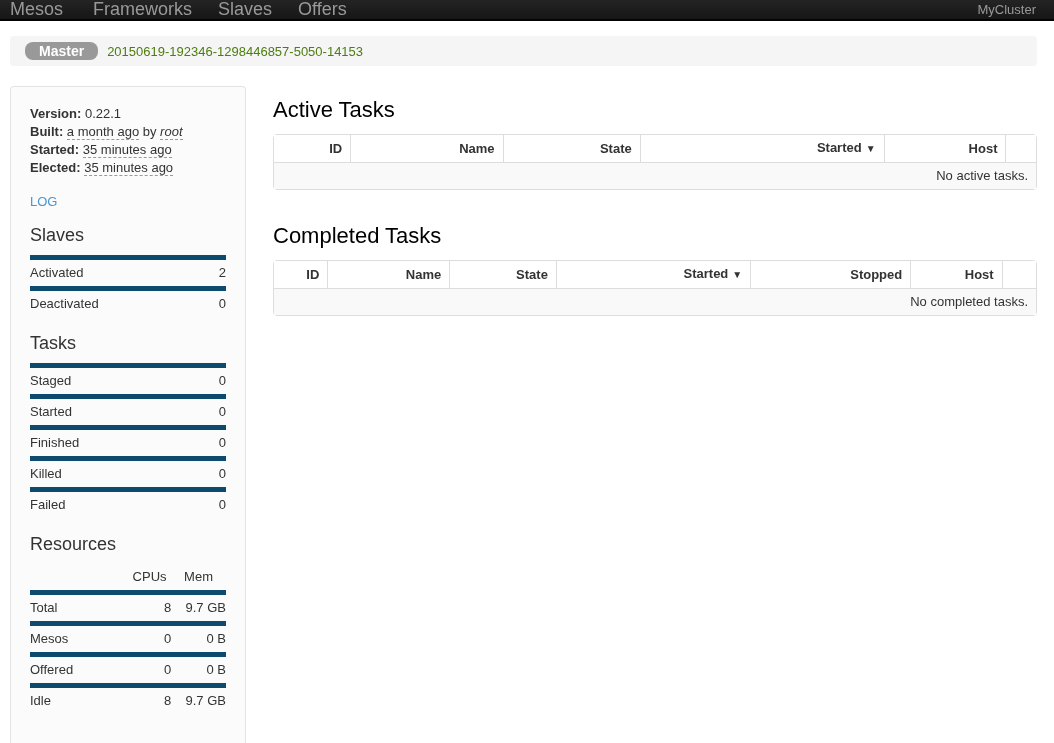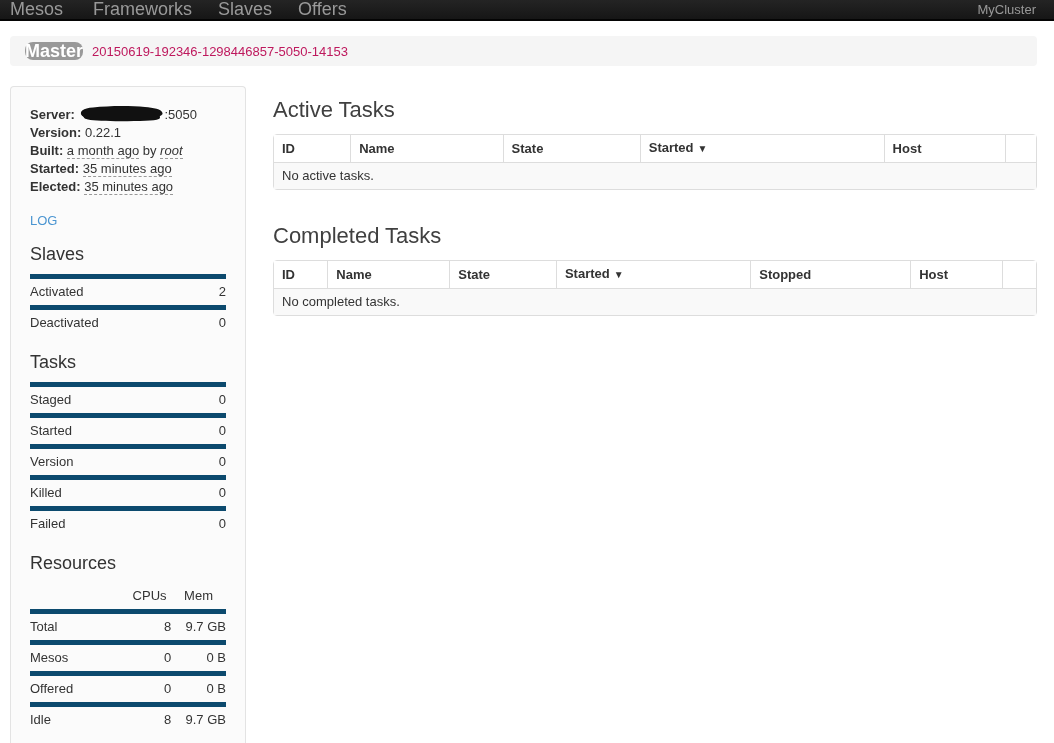--- a/index.html
+++ b/index.html
@@ -19,24 +19,24 @@
   .brand { color:#999; font-size:18px; margin-right:30px; text-decoration:none; cursor:pointer; }
   .nav-item { color:#999; font-size:18px; margin-right:26px; text-decoration:none; cursor:pointer; }
   .nav-right { margin-left:auto; color:#999; font-size:13px; }
 
   
   .crumb-bar {
     margin:15px 17px 0 10px; height:30px; background:#f5f5f5;
     border-radius:4px; display:flex; align-items:center; padding:0 15px;
   }
   .badge {
-    background:#999; color:#fff; font-size:18px; font-weight:bold;
-    padding:2px 0; border-radius:8px; margin-right:9px; line-height:14px;
-  }
-  .crumb-id { color:#be185d; font-size:13px; }
+    background:#999; color:#fff; font-size:14px; font-weight:bold;
+    padding:2px 14px; border-radius:8px; margin-right:9px; line-height:14px;
+  }
+  .crumb-id { color:#4d7c0f; font-size:13px; }
 
   
   .content { display:flex; align-items:flex-start; margin:20px 17px 0 10px; }
   .sidebar {
     width:236px; flex-shrink:0; min-height:700px;
     background:#fbfbfb; border:1px solid #e3e3e3;
     border-radius:4px 4px 0 0; border-bottom:none;
     padding:18px 19px;
   }
   .main { flex:1; margin-left:27px; min-width:0; }
@@ -49,27 +49,27 @@
   .redacted-svg { vertical-align:-3px; margin:0 1px; }
   .log-link { display:inline-block; margin-top:17px; color:#4a95d1; text-decoration:none; cursor:pointer;text-align:center; }
   .side-heading { font-size:18px; font-weight:normal; color:#333; margin:15px 0 9px; line-height:22px; }
   .side-table { width:100%; border-collapse:collapse; font-size:13px; }
   .side-table td, .side-table th { padding:4px 0; line-height:18px; }
   .side-table tbody td { border-top:5px solid #0c4a6e; }
   .side-table th { font-weight:normal; text-align:center; }
   .num { text-align:right; }
 
   
-  .main h3 { font-size:22px; font-weight:normal; color:#404040; line-height:24px; margin:12px 0 12px; }
+  .main h3 { font-size:22px; font-weight:normal; color:#000000; line-height:24px; margin:12px 0 12px; }
   .main h3.second { margin-top:34px; }
   .data-table {
     width:100%; border-collapse:separate; border-spacing:0;
     border:1px solid #ddd; border-radius:4px; font-size:13px;
   }
-  .data-table th, .data-table td { padding:4px 8px; line-height:18px; text-align:left;margin-left:12px; }
+  .data-table th, .data-table td { padding:4px 8px; line-height:18px; text-align:right;margin-left:12px; }
   .data-table th { font-weight:bold; border-left:1px solid #ddd; cursor:pointer; }
   .data-table th:first-child { border-left:none; }
   .data-table thead th { border-bottom:1px solid #ddd; background:#fff; }
   .data-table .empty-row td { background:#f9f9f9; color:#333; }
   .sort-ind { font-size:10px; margin-left:4px; }
 </style>
 </head>
 <body>
 
 <div class="navbar">
@@ -82,27 +82,20 @@
 
 <div class="crumb-bar">
   <span class="badge">Master</span>
   <span class="crumb-id">20150619-192346-1298446857-5050-14153</span>
 </div>
 
 <div class="content">
 
   <div class="sidebar">
     <div class="info-line">
-      <b>Server:</b>
-      <svg class="redacted-svg" width="84" height="17" viewBox="0 0 84 17">
-        <path fill="#111" d="M3,10 C0,7 4,3 14,2.5 C30,0.5 52,0.5 66,2 C74,2.8 83,4 83.5,8 C84,11 80,10 81,12.5 C82,15 72,16 55,16 C38,16.5 16,16 9,14.5 C4,13.5 5.5,12 3,10 Z"></path>
-        <path fill="#111" d="M2,9 C1,6 6,4 12,4 L12,13 C7,13 3,12 2,9 Z"></path>
-      </svg><span>:5050</span>
-    </div>
-    <div class="info-line">
       <b>Version:</b>
       <span>0.22.1</span>
     </div>
     <div class="info-line">
       <b>Built:</b>
       <span class="dashed">a month ago</span>
       <span>by</span>
       <span class="dashed italic">root</span>
     </div>
     <div class="info-line">
@@ -135,21 +128,21 @@
       <tbody>
         <tr>
           <td>Staged</td>
           <td class="num">0</td>
         </tr>
         <tr>
           <td>Started</td>
           <td class="num">0</td>
         </tr>
         <tr>
-          <td>Version</td>
+          <td>Finished</td>
           <td class="num">0</td>
         </tr>
         <tr>
           <td>Killed</td>
           <td class="num">0</td>
         </tr>
         <tr>
           <td>Failed</td>
           <td class="num">0</td>
         </tr>

